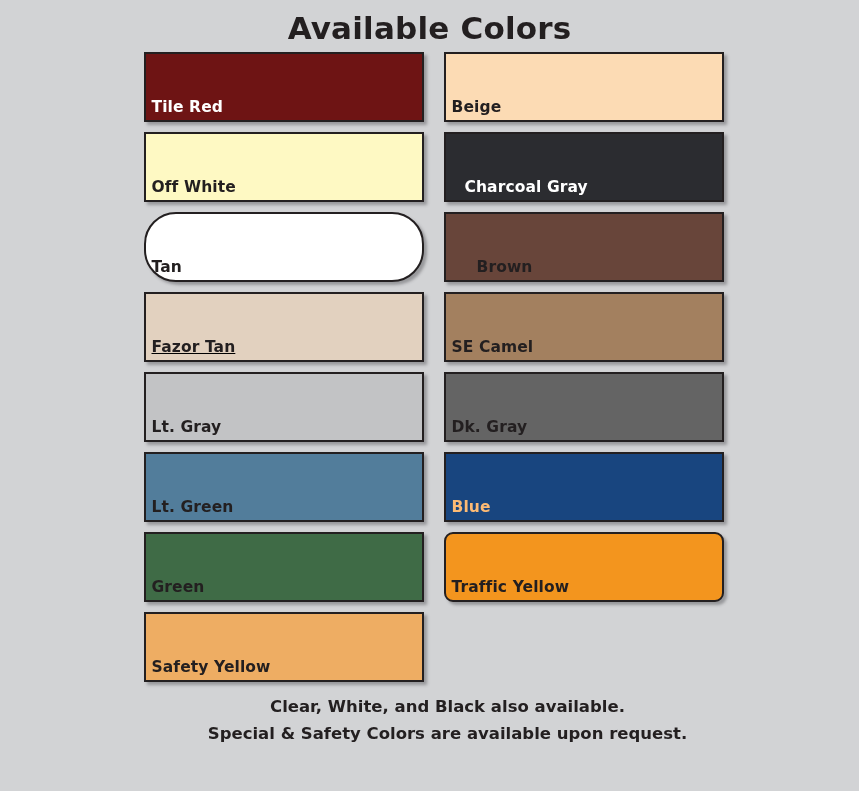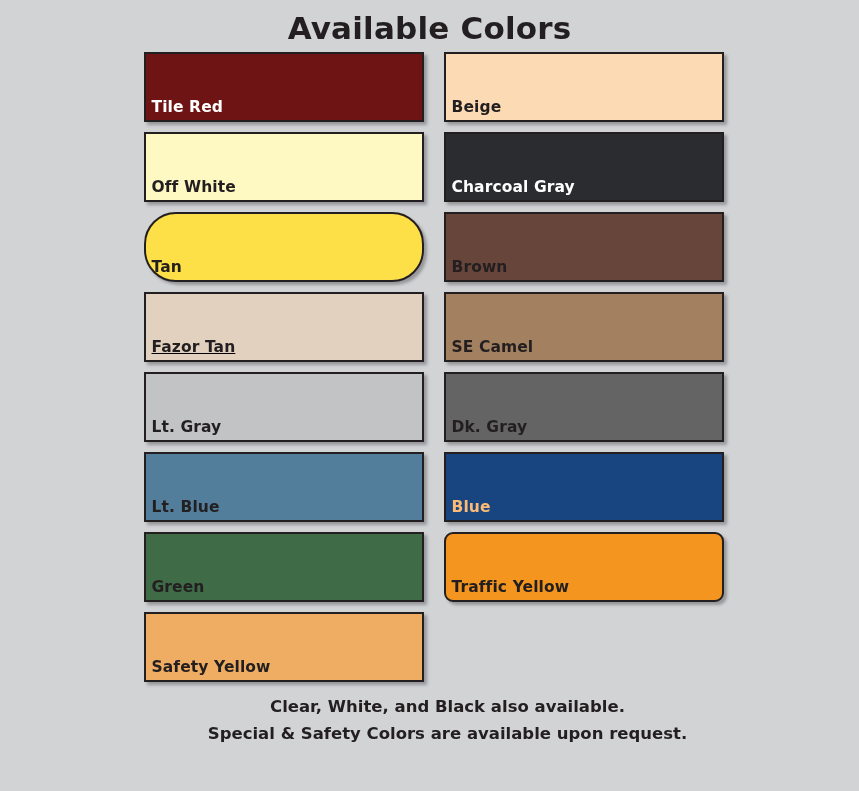--- a/index.html
+++ b/index.html
@@ -88,43 +88,43 @@
   <div class="swatch-grid">
       <div class="swatch" style="background: rgb(110, 20, 20);">
         <span class="swatch-label" style="color: rgb(255, 255, 255);">Tile Red</span>
       </div>
       <div class="swatch" style="background: rgb(252, 219, 180);">
         <span class="swatch-label" style="color: rgb(35, 31, 32);">Beige</span>
       </div>
       <div class="swatch" style="background: #fef9c3;">
         <span class="swatch-label" style="color: rgb(35, 31, 32);">Off White</span>
       </div>
-      <div class="swatch" style="background: rgb(43, 44, 48);">
+      <div class="swatch" style="background: rgb(43, 44, 48); padding-left: 13px;">
         <span class="swatch-label" style="color: rgb(255, 255, 255);">Charcoal Gray</span>
       </div>
-      <div class="swatch" style="background: #fde047; border-radius: 32px;">
+      <div class="swatch" style="background: #ffffff; border-radius: 32px;">
         <span class="swatch-label" style="color: rgb(35, 31, 32);">Tan</span>
       </div>
-      <div class="swatch" style="background: rgb(104, 69, 58);">
+      <div class="swatch" style="background: rgb(104, 69, 58); padding-left: 25px;">
         <span class="swatch-label" style="color: rgb(35, 31, 32);">Brown</span>
       </div>
       <div class="swatch" style="background: rgb(226, 209, 191); text-decoration: underline;">
         <span class="swatch-label" style="color: rgb(35, 31, 32);">Fazor Tan</span>
       </div>
       <div class="swatch" style="background: rgb(163, 128, 95);">
         <span class="swatch-label" style="color: rgb(35, 31, 32);">SE Camel</span>
       </div>
       <div class="swatch" style="background: rgb(194, 195, 197);">
         <span class="swatch-label" style="color: rgb(35, 31, 32);">Lt. Gray</span>
       </div>
       <div class="swatch" style="background: rgb(100, 100, 100);">
         <span class="swatch-label" style="color: rgb(35, 31, 32);">Dk. Gray</span>
       </div>
       <div class="swatch" style="background: rgb(82, 125, 155);">
-        <span class="swatch-label" style="color: rgb(35, 31, 32);">Lt. Blue</span>
+        <span class="swatch-label" style="color: rgb(35, 31, 32);">Lt. Green</span>
       </div>
       <div class="swatch" style="background: rgb(24, 69, 127);">
         <span class="swatch-label" style="color: #fdba74;">Blue</span>
       </div>
       <div class="swatch" style="background: rgb(63, 107, 70);">
         <span class="swatch-label" style="color: rgb(35, 31, 32);">Green</span>
       </div>
       <div class="swatch" style="background: rgb(243, 149, 30); border-radius: 9px;">
         <span class="swatch-label" style="color: rgb(35, 31, 32);">Traffic Yellow</span>
       </div>

